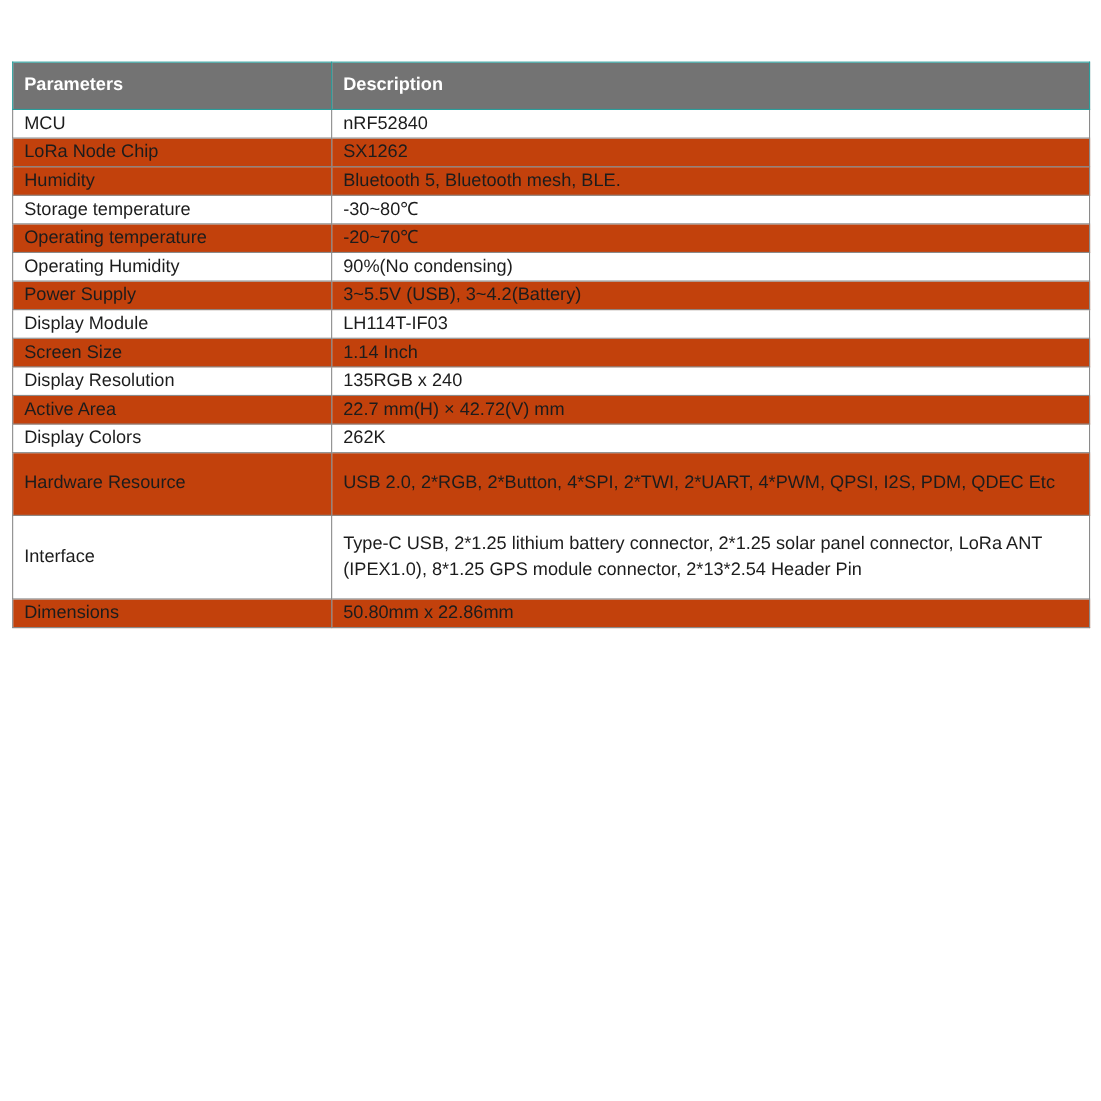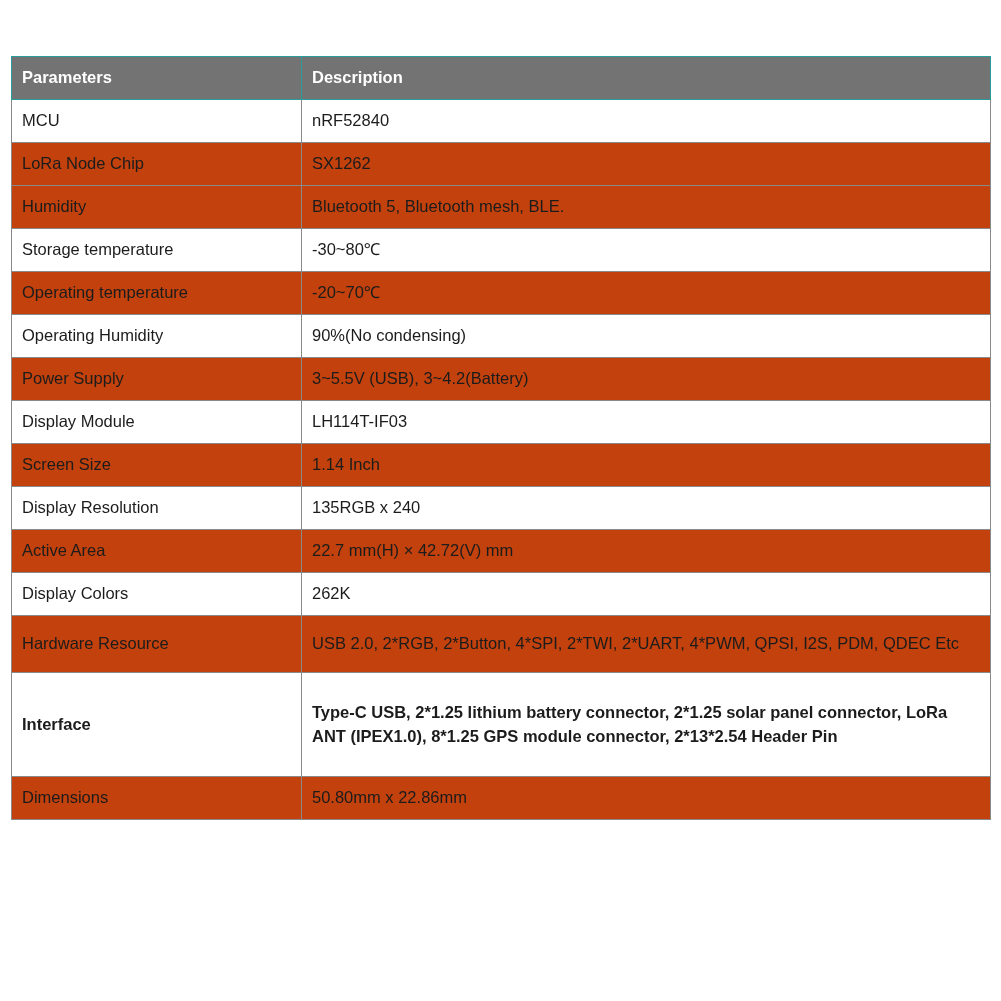--- a/index.html
+++ b/index.html
@@ -41,25 +41,25 @@
   }
   table.spec thead th {
     background: #737373;
     color: #ffffff;
     font-weight: bold;
     text-align: left;
     height: 42px;
     font-size: 16.5px;
     border-color: #2a9d9b;
   }
-  table.spec tbody tr { height: 43px; }
+  table.spec tbody tr { height: 26px; }
   table.spec tbody tr.alt td { background: #c2410c; }
   table.spec tbody tr.plain td { background: #ffffff; }
   table.spec tbody tr.tall2 { height: 57px; }
-  table.spec tbody tr.tall3 { height: 104px; font-weight: bold; }
+  table.spec tbody tr.tall3 { height: 76px; }
   td.param { white-space: nowrap; }
   td.desc { }
 </style>
 </head>
 <body>
 
 <div id="page">
   <div class="table-wrap">
     <table class="spec">
       <colgroup>

